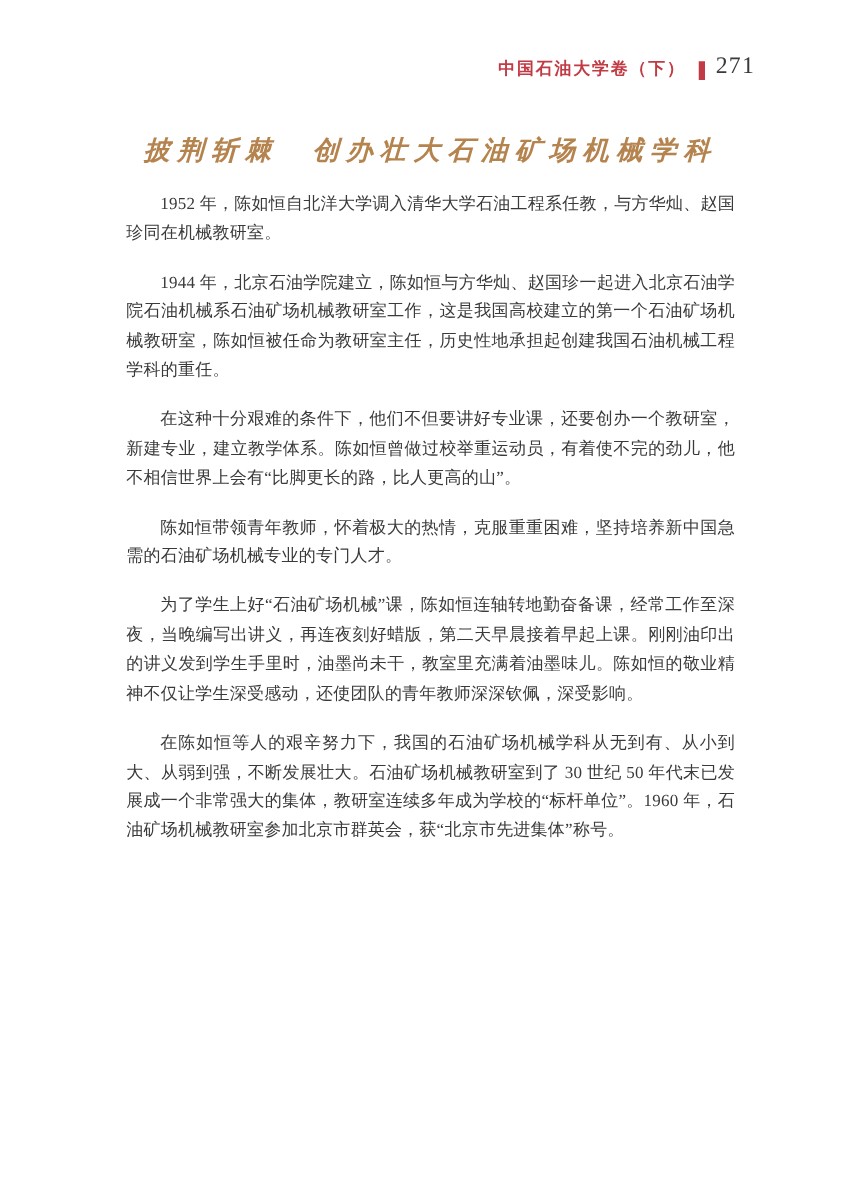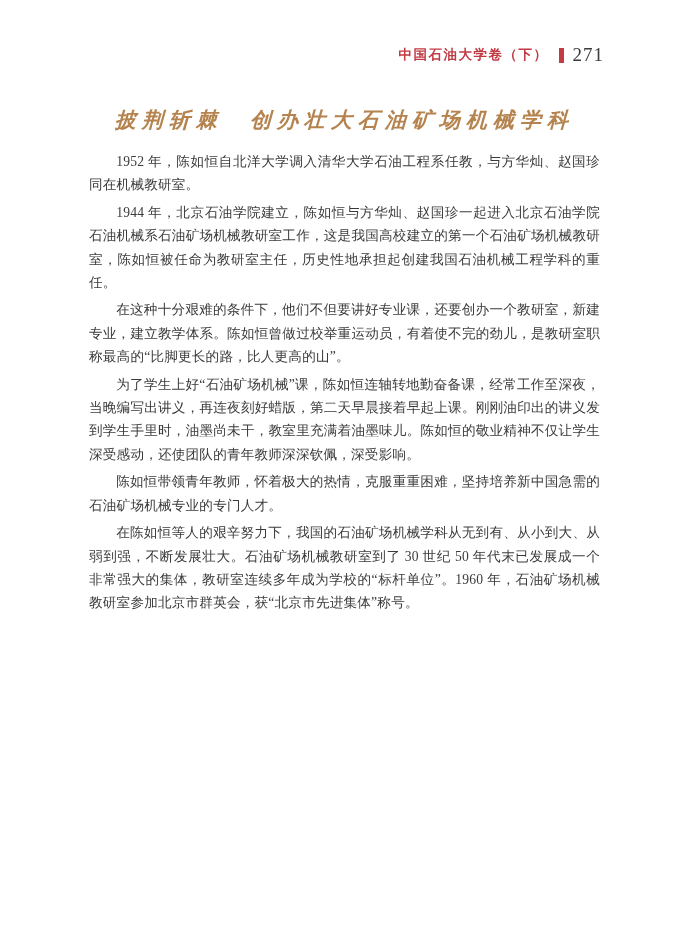--- a/index.html
+++ b/index.html
@@ -13,21 +13,21 @@
     height: 945px;
     background: #ffffff;
     box-sizing: border-box;
     padding: 46px 76px 0 85px;
     font-family: "Liberation Serif", "DejaVu Serif", serif;
     overflow: hidden;
   }
   .header-row {
     display: flex;
     justify-content: flex-end;
-    align-items: center;
+    align-items: flex-end;
     height: 18px;
   }
   .book-title {
     color: #c13b45;
     font-size: 13.5px;
     font-weight: bold;
     letter-spacing: 1.5px;
     white-space: nowrap;
   }
   .header-divider {
@@ -57,40 +57,40 @@
   .article-body {
     margin-top: 15px;
     font-size: 13.6px;
     line-height: 23.4px;
     color: #3a3a3a;
     text-align: justify;
     text-justify: inter-ideograph;
     letter-spacing: 0.2px;
   }
   .article-body p {
-    margin: 4px;
+    margin: 16px;
     padding: 0;
     text-indent: 2em;
   }
 </style>
 </head>
 <body>
 
 <div class="page">
 
   <div class="header-row">
     <span class="book-title">中国石油大学卷（下）</span>
     <span class="header-divider"></span>
     <span class="page-num">271</span>
   </div>
 
   <h1 class="chapter-title">披荆斩棘　创办壮大石油矿场机械学科</h1>
 
   <div class="article-body">
     <p>1952 年，陈如恒自北洋大学调入清华大学石油工程系任教，与方华灿、赵国珍同在机械教研室。</p>
     <p>1944 年，北京石油学院建立，陈如恒与方华灿、赵国珍一起进入北京石油学院石油机械系石油矿场机械教研室工作，这是我国高校建立的第一个石油矿场机械教研室，陈如恒被任命为教研室主任，历史性地承担起创建我国石油机械工程学科的重任。</p>
-    <p>在这种十分艰难的条件下，他们不但要讲好专业课，还要创办一个教研室，新建专业，建立教学体系。陈如恒曾做过校举重运动员，有着使不完的劲儿，是教研室职称最高的“比脚更长的路，比人更高的山”。</p>
+    <p>在这种十分艰难的条件下，他们不但要讲好专业课，还要创办一个教研室，新建专业，建立教学体系。陈如恒曾做过校举重运动员，有着使不完的劲儿，他不相信世界上会有“比脚更长的路，比人更高的山”。</p>
+    <p>陈如恒带领青年教师，怀着极大的热情，克服重重困难，坚持培养新中国急需的石油矿场机械专业的专门人才。</p>
     <p>为了学生上好“石油矿场机械”课，陈如恒连轴转地勤奋备课，经常工作至深夜，当晚编写出讲义，再连夜刻好蜡版，第二天早晨接着早起上课。刚刚油印出的讲义发到学生手里时，油墨尚未干，教室里充满着油墨味儿。陈如恒的敬业精神不仅让学生深受感动，还使团队的青年教师深深钦佩，深受影响。</p>
-    <p>陈如恒带领青年教师，怀着极大的热情，克服重重困难，坚持培养新中国急需的石油矿场机械专业的专门人才。</p>
     <p>在陈如恒等人的艰辛努力下，我国的石油矿场机械学科从无到有、从小到大、从弱到强，不断发展壮大。石油矿场机械教研室到了 30 世纪 50 年代末已发展成一个非常强大的集体，教研室连续多年成为学校的“标杆单位”。1960 年，石油矿场机械教研室参加北京市群英会，获“北京市先进集体”称号。</p>
   </div>
 
 </div>
 
 </body></html>

